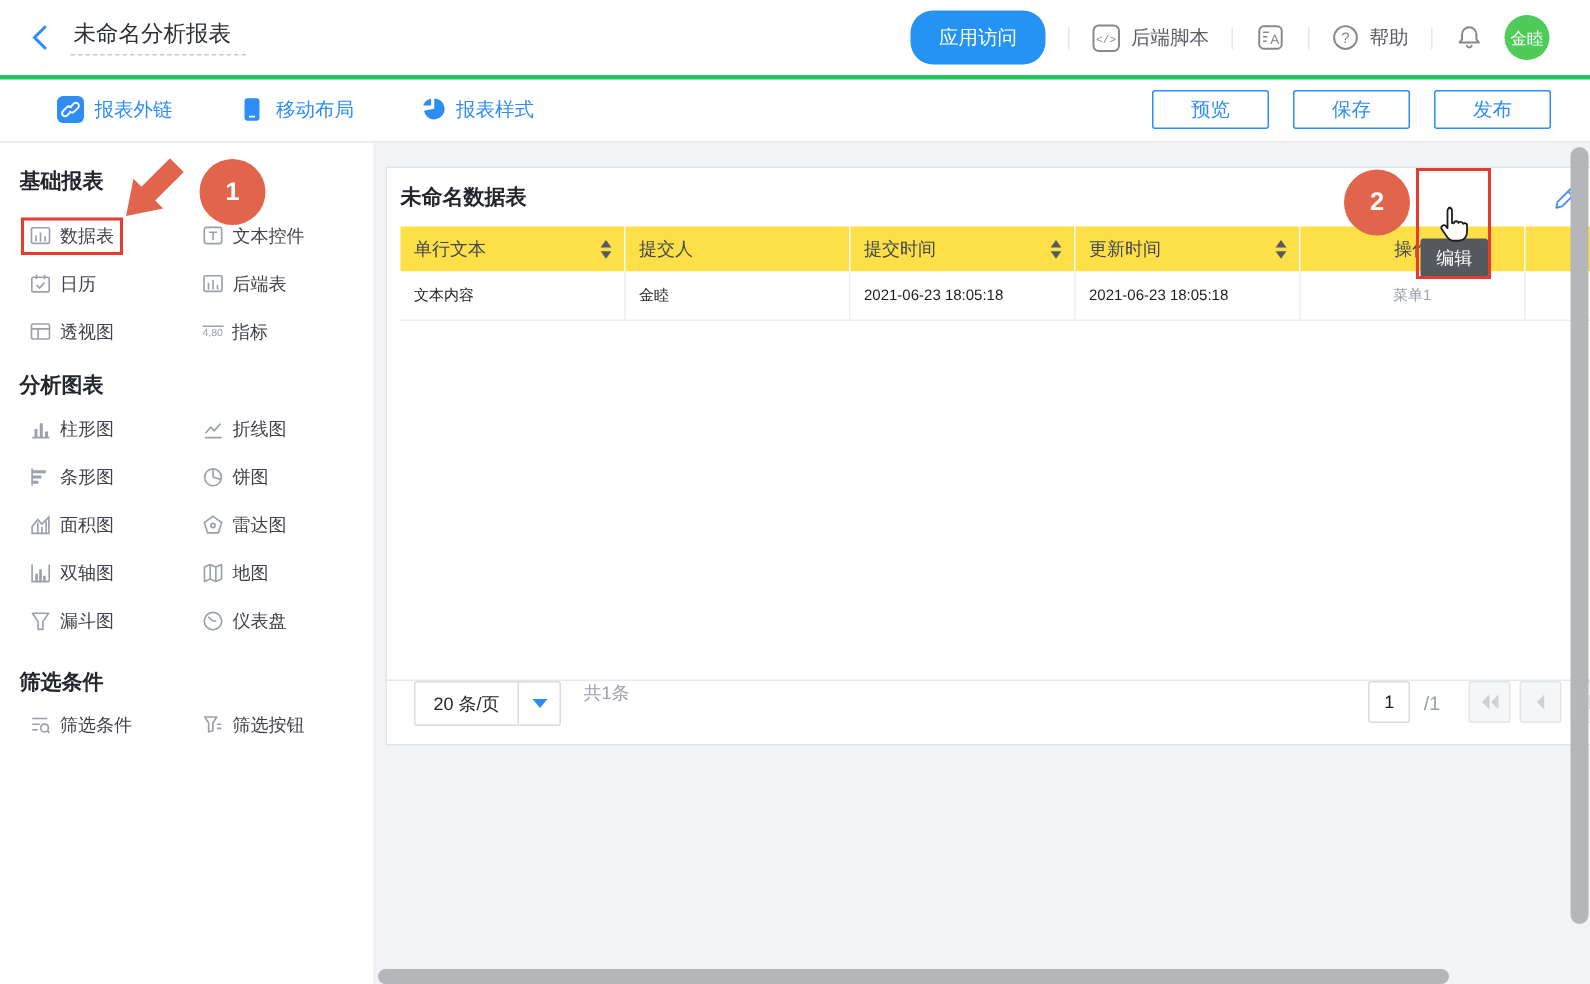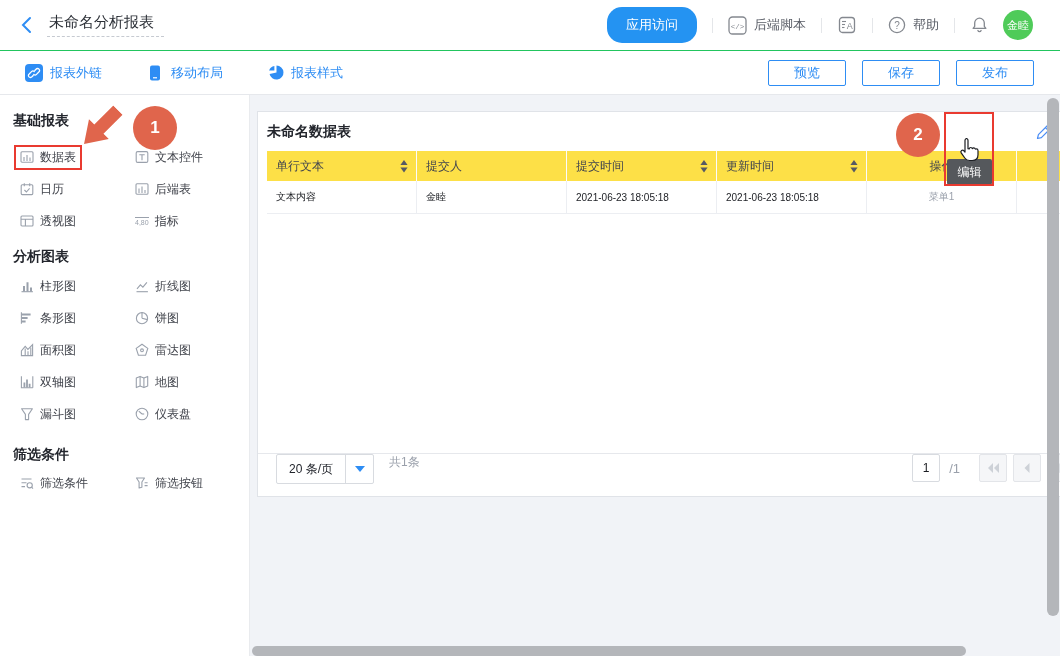--- a/index.html
+++ b/index.html
@@ -1,31 +1,31 @@
 <!DOCTYPE html>
 <html><head>
 <meta charset="utf-8">
 <style>
   html,body{margin:0;padding:0;}
   body{width:1060px;height:656px;position:relative;background:#f1f3f7;font-family:"Liberation Sans",sans-serif;overflow:hidden;}
   svg{display:block;}
   
-  .topbar{position:absolute;top:0;left:0;width:1060px;height:50px;background:#fff;border-bottom:1px solid #22c55e;display:flex;align-items:center;z-index:6;}
+  .topbar{position:absolute;top:0;left:0;width:1060px;height:50px;background:#fff;border-bottom:3px solid #22c55e;display:flex;align-items:center;z-index:6;}
   .back-btn{margin-left:20px;cursor:pointer;}
   .doc-title{margin-left:15px;font-size:15px;color:#2b2f36;padding:0 10px 4px 2px;border-bottom:1px dashed #c6cad1;}
   .topbar-right{margin-left:auto;display:flex;align-items:center;margin-right:27px;}
   .pill{background:#2493f2;color:#fff;border:none;border-radius:15px;padding:9px 19px;font-size:13px;font-family:inherit;cursor:pointer;}
   .vdiv{width:1px;height:15px;background:#e4e6e9;margin:0 15px;}
   .tb-item{display:flex;align-items:center;gap:7px;color:#595d66;font-size:13px;cursor:pointer;}
   .bell{margin-right:14px;cursor:pointer;}
   .avatar{width:30px;height:30px;border-radius:50%;background:#4fcb59;color:#fff;font-size:11px;display:flex;align-items:center;justify-content:center;cursor:pointer;}
   
   .toolbar{position:absolute;top:51px;left:0;width:1060px;height:43px;background:#fff;border-bottom:1px solid #e6e8ec;display:flex;align-items:center;z-index:5;}
   .tool-item{display:flex;align-items:center;gap:7px;color:#2e8df4;font-size:13px;cursor:pointer;}
-  .tool-item.t1{margin-left:25px;} .tool-item.t2{margin-left:44px;} .tool-item.t3{margin-left:44px;}
+  .tool-item.t1{margin-left:38px;} .tool-item.t2{margin-left:44px;} .tool-item.t3{margin-left:44px;}
   .toolbar-right{margin-left:auto;margin-right:26px;display:flex;gap:16px;}
   .btn-outline{width:78px;height:26px;border:1px solid #2e8df4;border-radius:2px;color:#2e8df4;background:#fff;font-size:13px;font-family:inherit;cursor:pointer;padding:0;}
   
   .sidebar{position:absolute;top:95px;left:0;width:249px;height:561px;background:#fff;border-right:1px solid #e9ebee;z-index:2;}
   .side-title{font-size:14px;font-weight:bold;color:#23262d;line-height:16px;margin:0 0 0 13px;}
   .st1{padding-top:17px;} .st2{margin-top:19px;} .st3{margin-top:24px;}
   .side-grid{display:grid;grid-template-columns:115px auto;row-gap:16px;margin:21px 0 0 20px;}
   .sg2{margin-top:14px;} .sg3{margin-top:13px;}
   .side-item{display:flex;align-items:center;gap:6px;font-size:12px;color:#40434b;height:16px;cursor:pointer;white-space:nowrap;}
   .hl-box{display:inline-flex;align-items:center;gap:6px;border:2px solid #e93a30;padding:2px 4px;margin:-4px -6px;}

